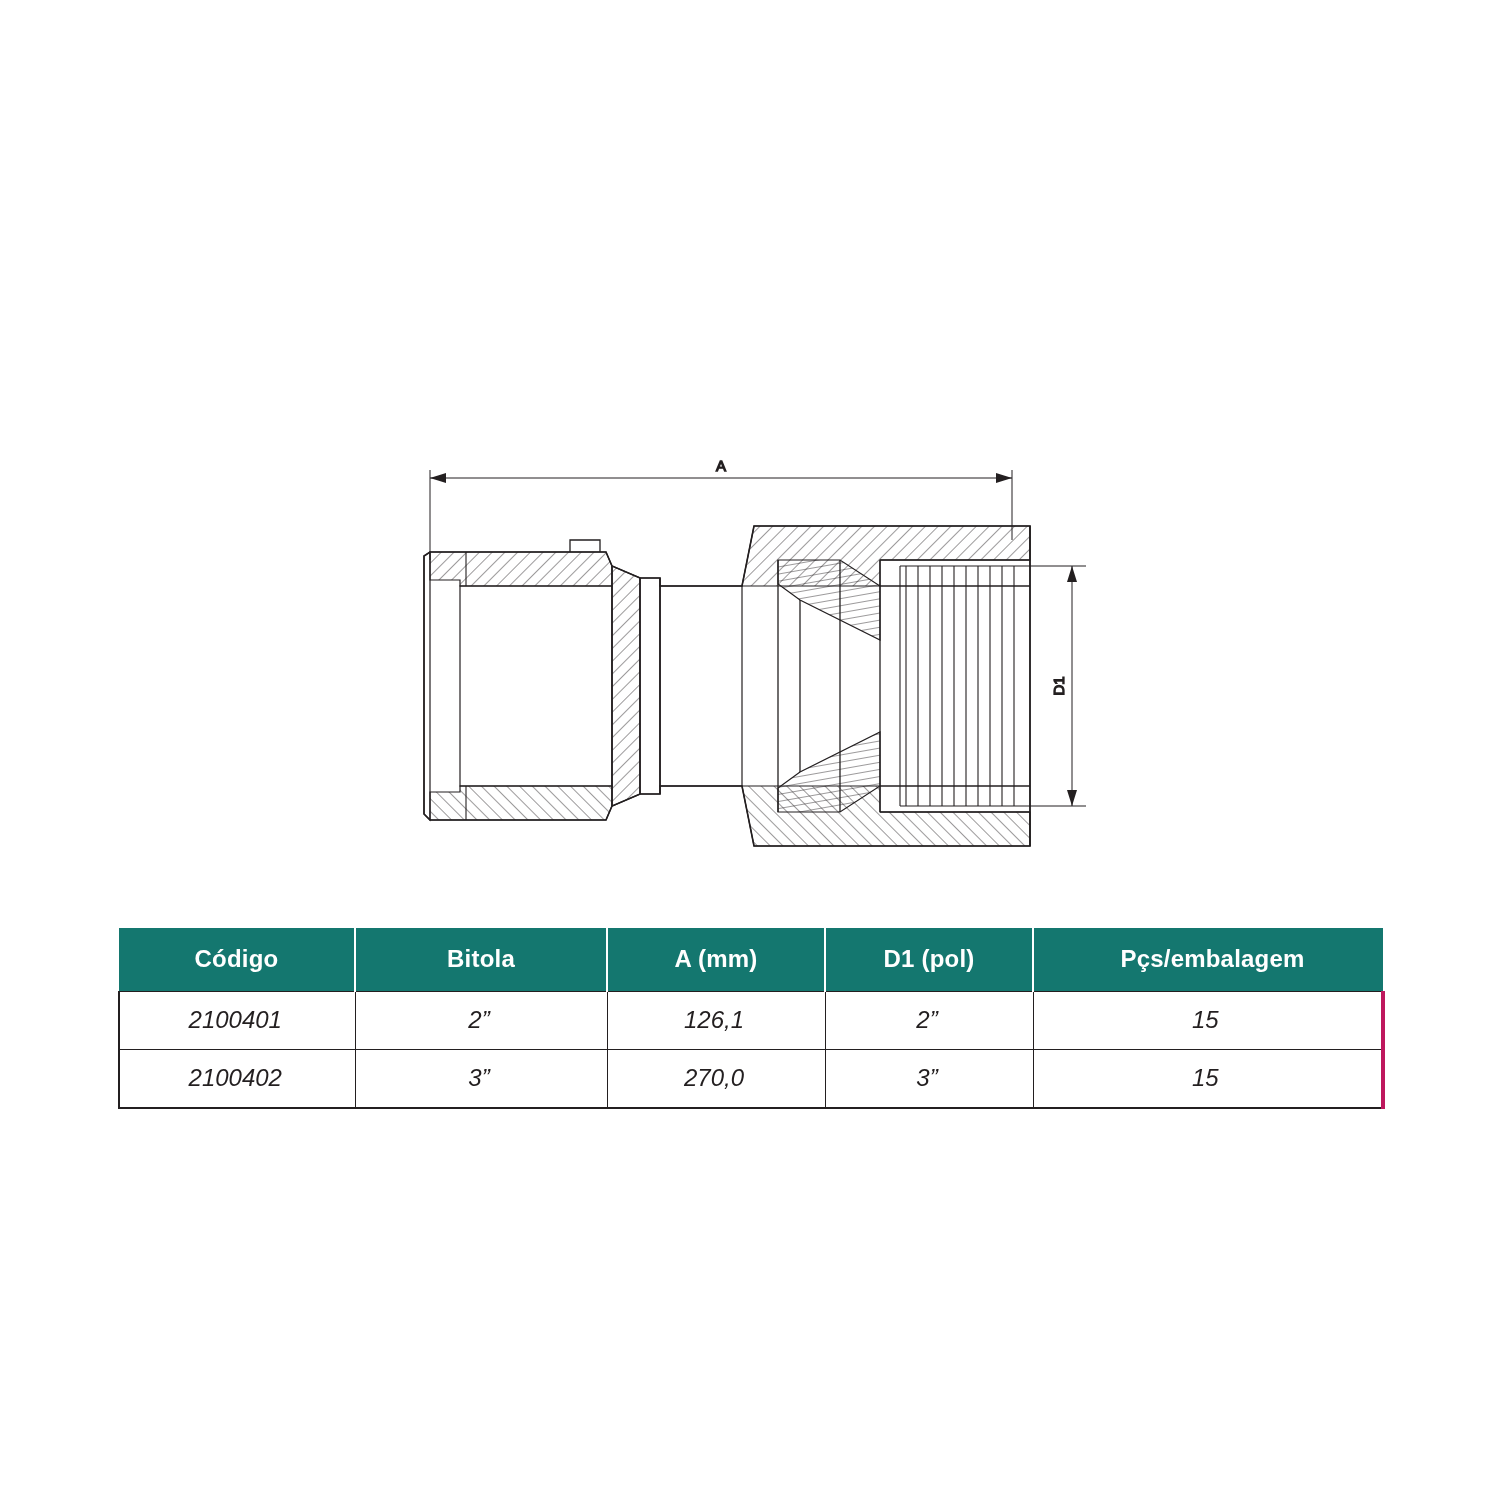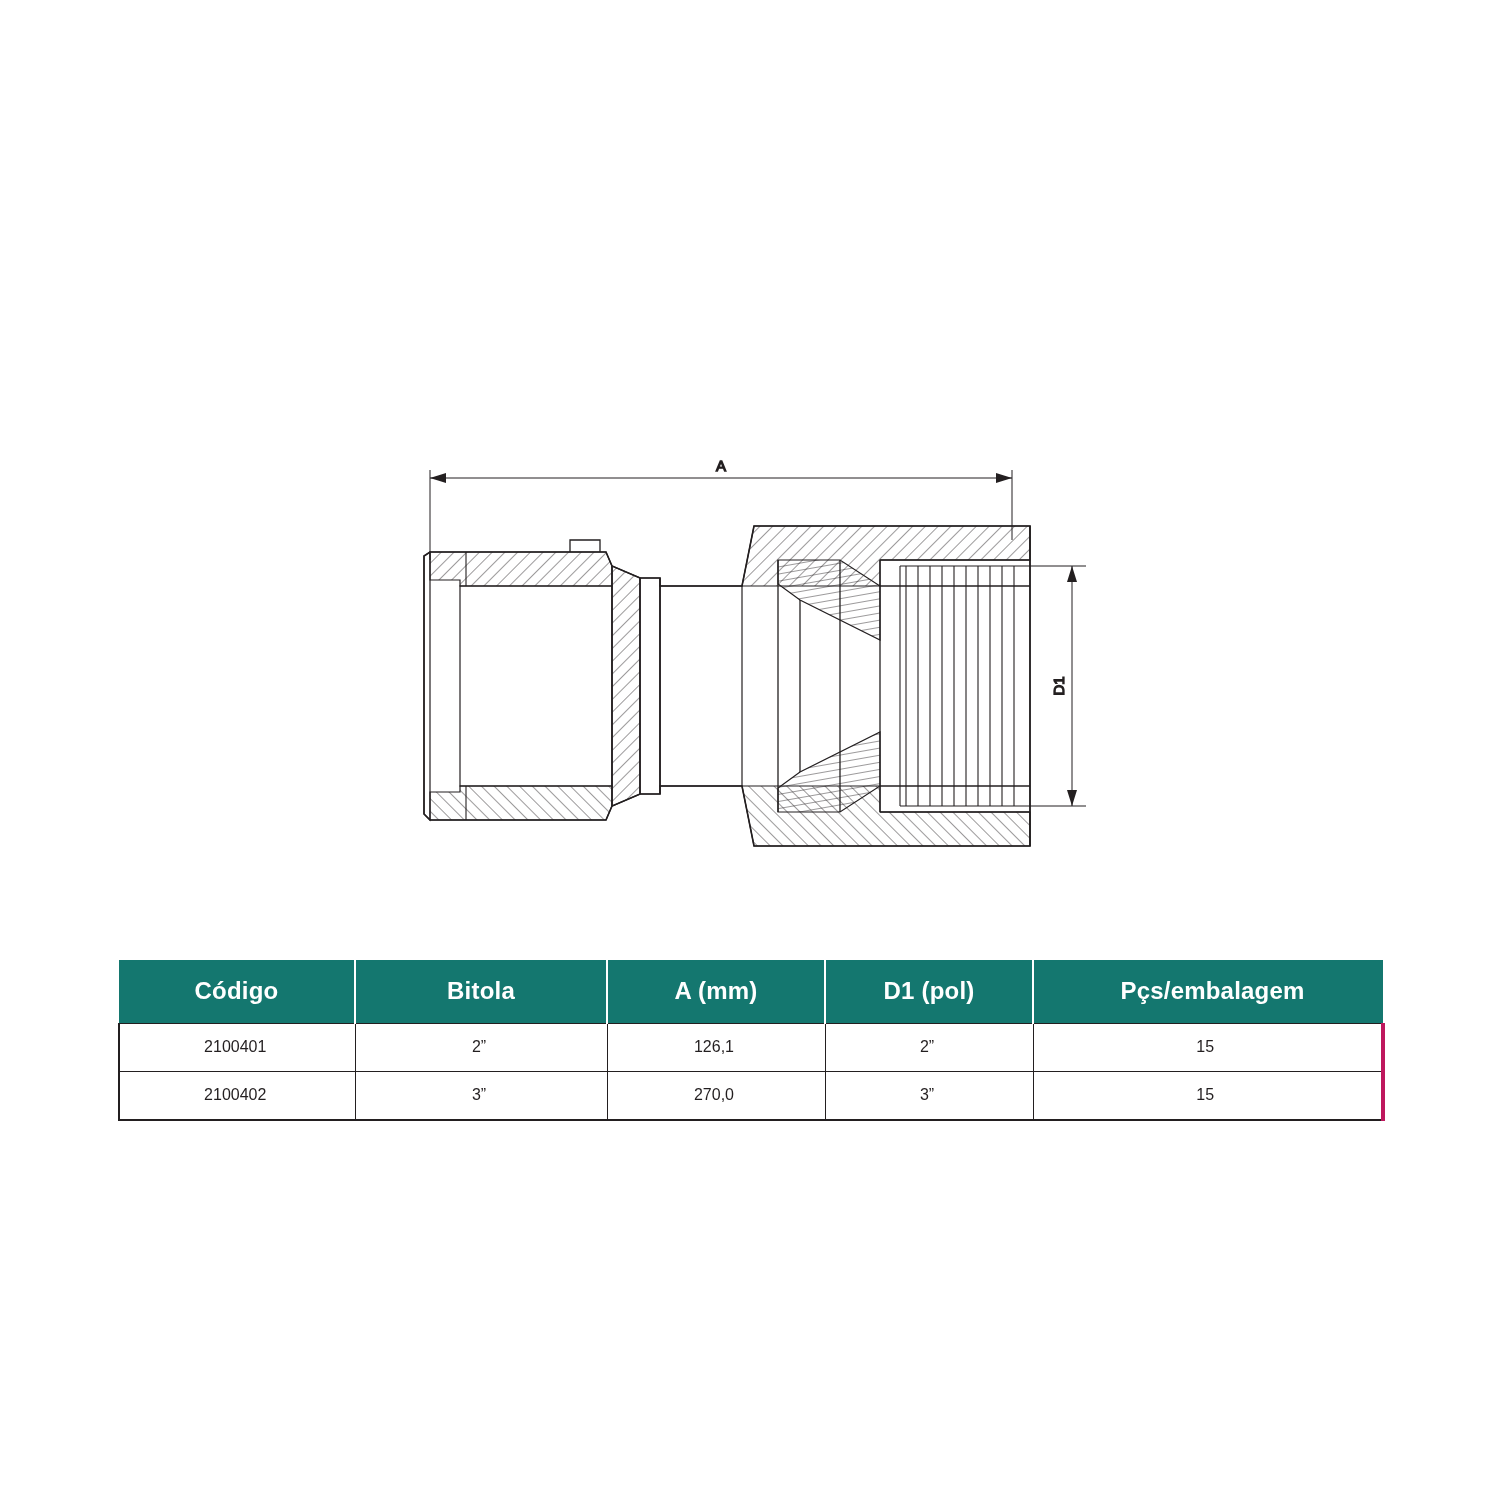--- a/index.html
+++ b/index.html
@@ -30,21 +30,21 @@
   .dim-label {
     font-family: "Liberation Sans", sans-serif;
     font-size: 15px;
     fill: #231f20;
   }
 
   
   #spec-table-wrap {
     position: absolute;
     left: 118px;
-    top: 960px;
+    top: 928px;
     width: 1264px;
   }
   table.spec {
     border-collapse: collapse;
     width: 100%;
     table-layout: fixed;
   }
   table.spec col.c0 { width: 236px; }
   table.spec col.c1 { width: 252px; }
   table.spec col.c2 { width: 218px; }
@@ -59,25 +59,26 @@
     text-align: center;
     padding: 17px 4px 18px 4px;
     border-right: 2px solid #ffffff;
     letter-spacing: 0.2px;
   }
   table.spec thead th:last-child {
     border-right: none;
     padding-left: 12px;
   }
   table.spec tbody td {
-    font-size: 16px;
+    font-size: 24px;
     text-align: center;
     padding: 14px 4px 15px 0;
     border: 1px solid #231f20;
     color: #231f20;
+    font-style: italic;
   }
   table.spec tbody tr td:first-child { border-left: 2px solid #231f20; }
   table.spec tbody tr td:last-child { border-right: 4px solid #be185d; }
   table.spec tbody tr:last-child td { border-bottom: 2px solid #231f20; margin-left: 32px; }
 </style>
 </head>
 <body>
 
 <div id="drawing-area">
   <svg width="1500" height="900" viewBox="0 0 1500 900" xmlns="http://www.w3.org/2000/svg">

